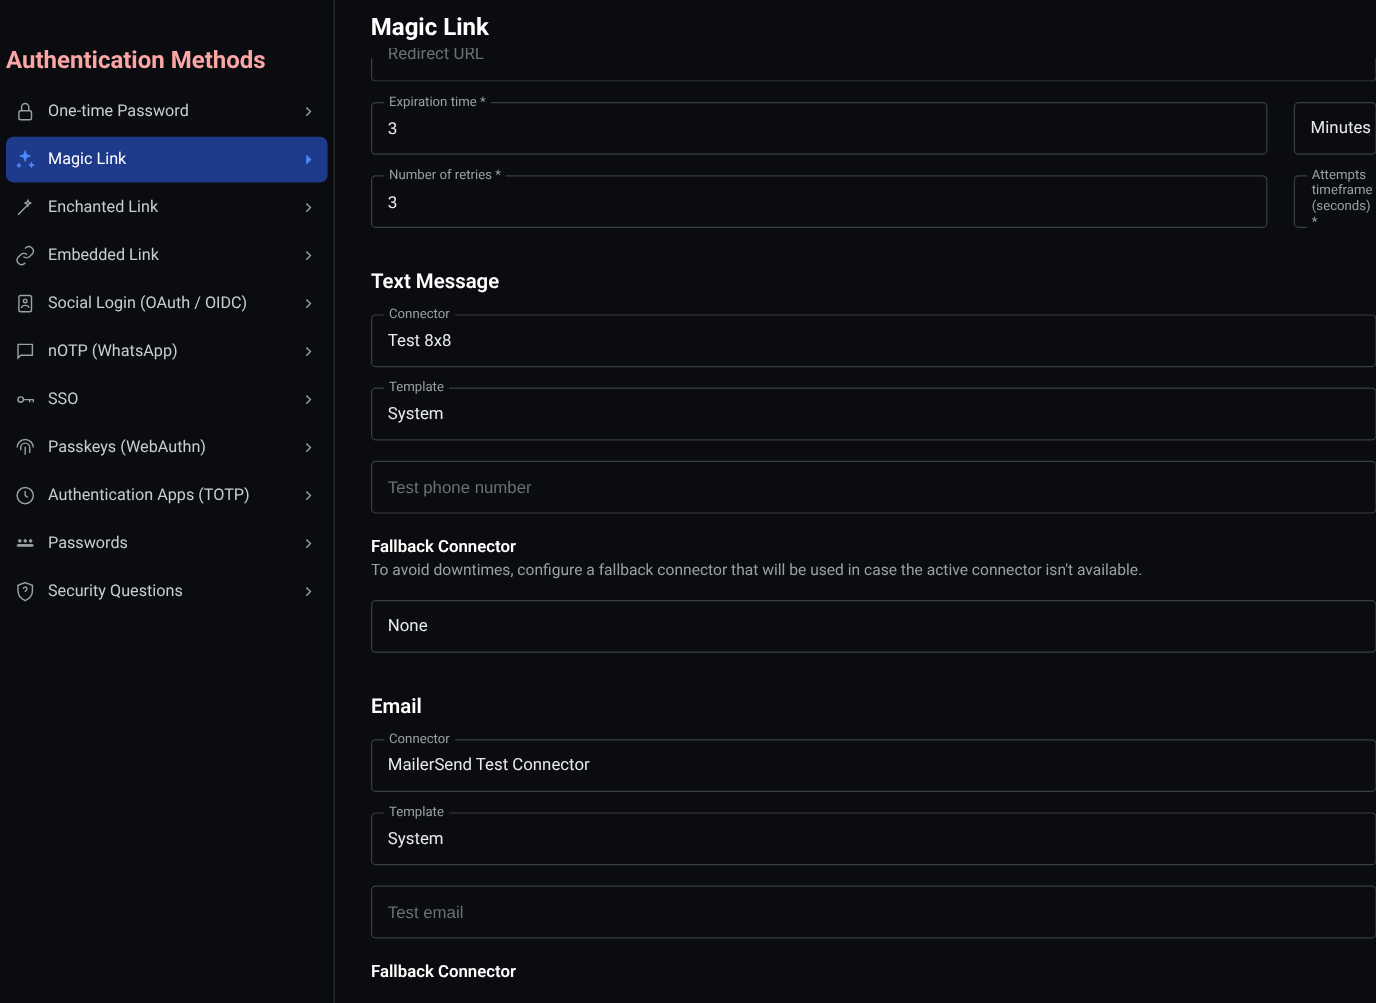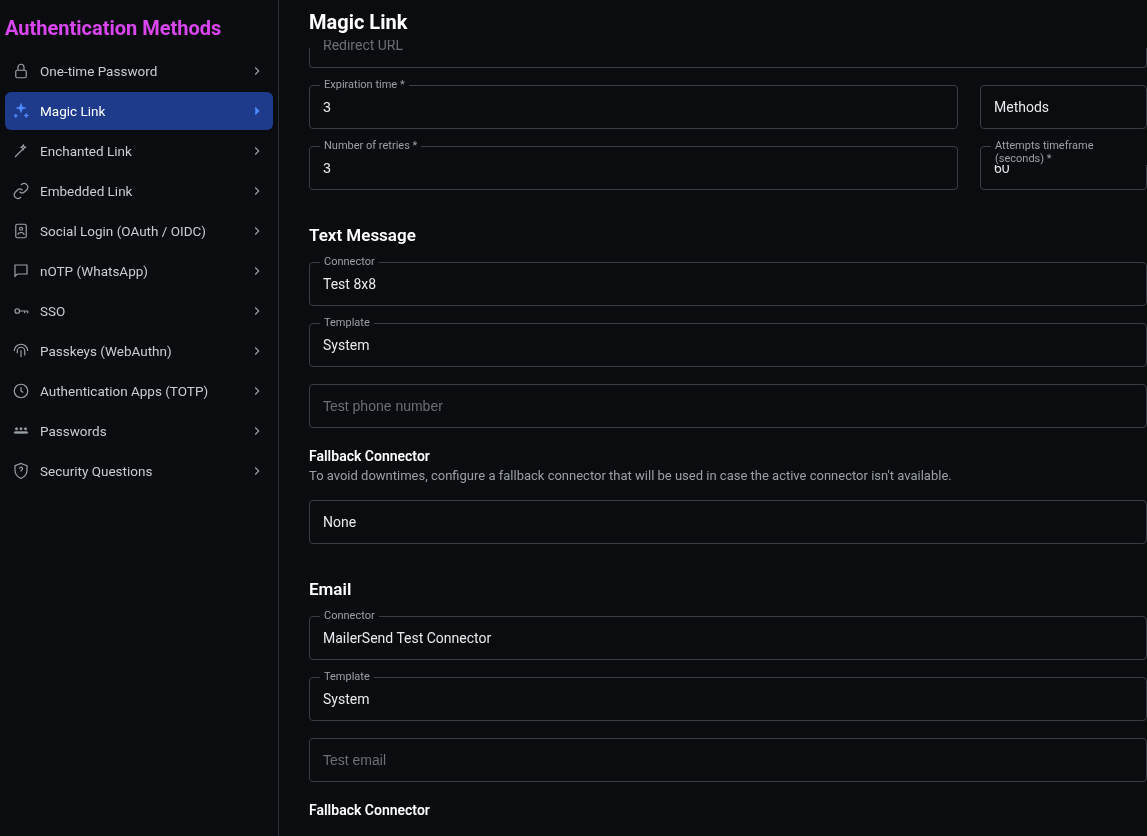--- a/index.html
+++ b/index.html
@@ -19,21 +19,22 @@
     .sidebar {
       width: 279px;
       flex-shrink: 0;
       border-right: 1px solid #2a2d33;
       padding-top: 10px;
     }
     .sidebar-title {
       font-size: 20px;
       font-weight: 700;
       padding: 6px 5px 12px 5px;
-      color: #d946ef;
+      color: #fca5a5;
+      margin-top: 22px;
     }
     .nav-list {
       list-style: none;
       padding: 0 5px;
     }
     .nav-item {
       display: flex;
       align-items: center;
       padding: 9px 8px 9px 6px;
       margin-bottom: 2px;
@@ -142,21 +143,21 @@
       outline: none;
     }
     .input-box::placeholder {
       color: #6b6f76;
     }
     .row {
       display: flex;
       gap: 22px;
     }
     .row .col-main {
-      width: 649px;
+      width: 747px;
       flex-shrink: 0;
     }
     .row .col-side {
       flex: 1;
       min-width: 0;
     }
     .full-width {
       width: 100%;
     }
 
@@ -385,21 +386,21 @@
 
     <div class="row">
       <div class="col-main">
         <div class="field-wrap">
           <label class="floating-label">Expiration time *</label>
           <input class="input-box" value="3" style="">
         </div>
       </div>
       <div class="col-side">
         <div class="field-wrap">
-          <div class="select-box">Methods</div>
+          <div class="select-box">Minutes</div>
         </div>
       </div>
     </div>
 
     <div class="row">
       <div class="col-main">
         <div class="field-wrap">
           <label class="floating-label">Number of retries *</label>
           <input class="input-box" value="3" style="">
         </div>

